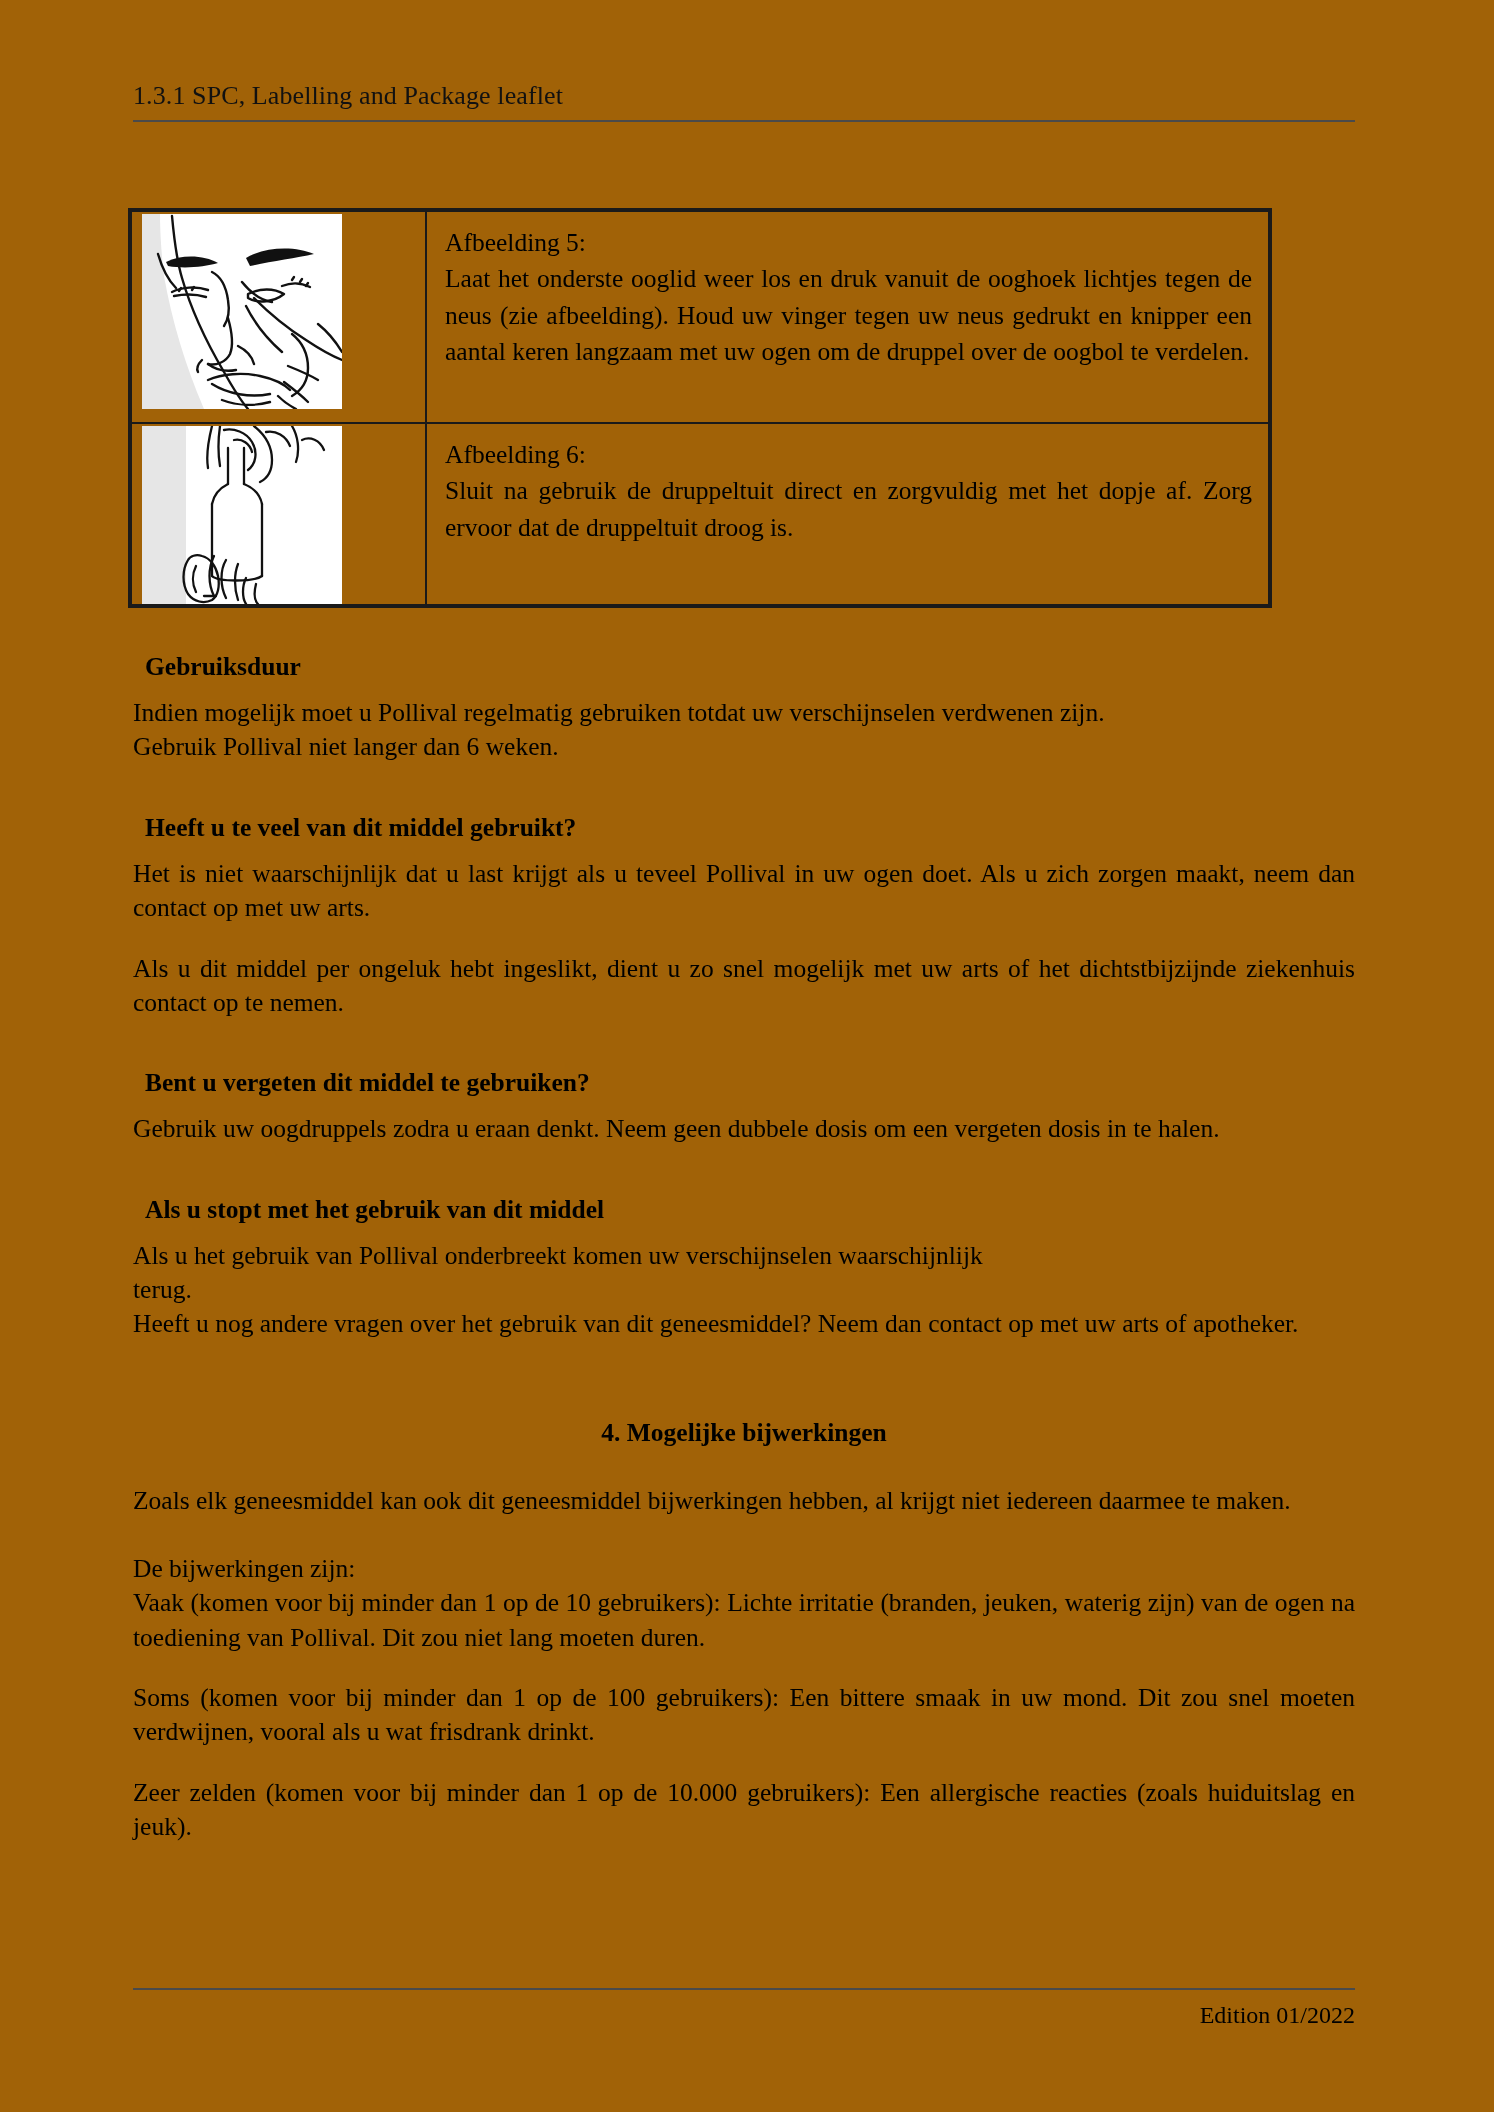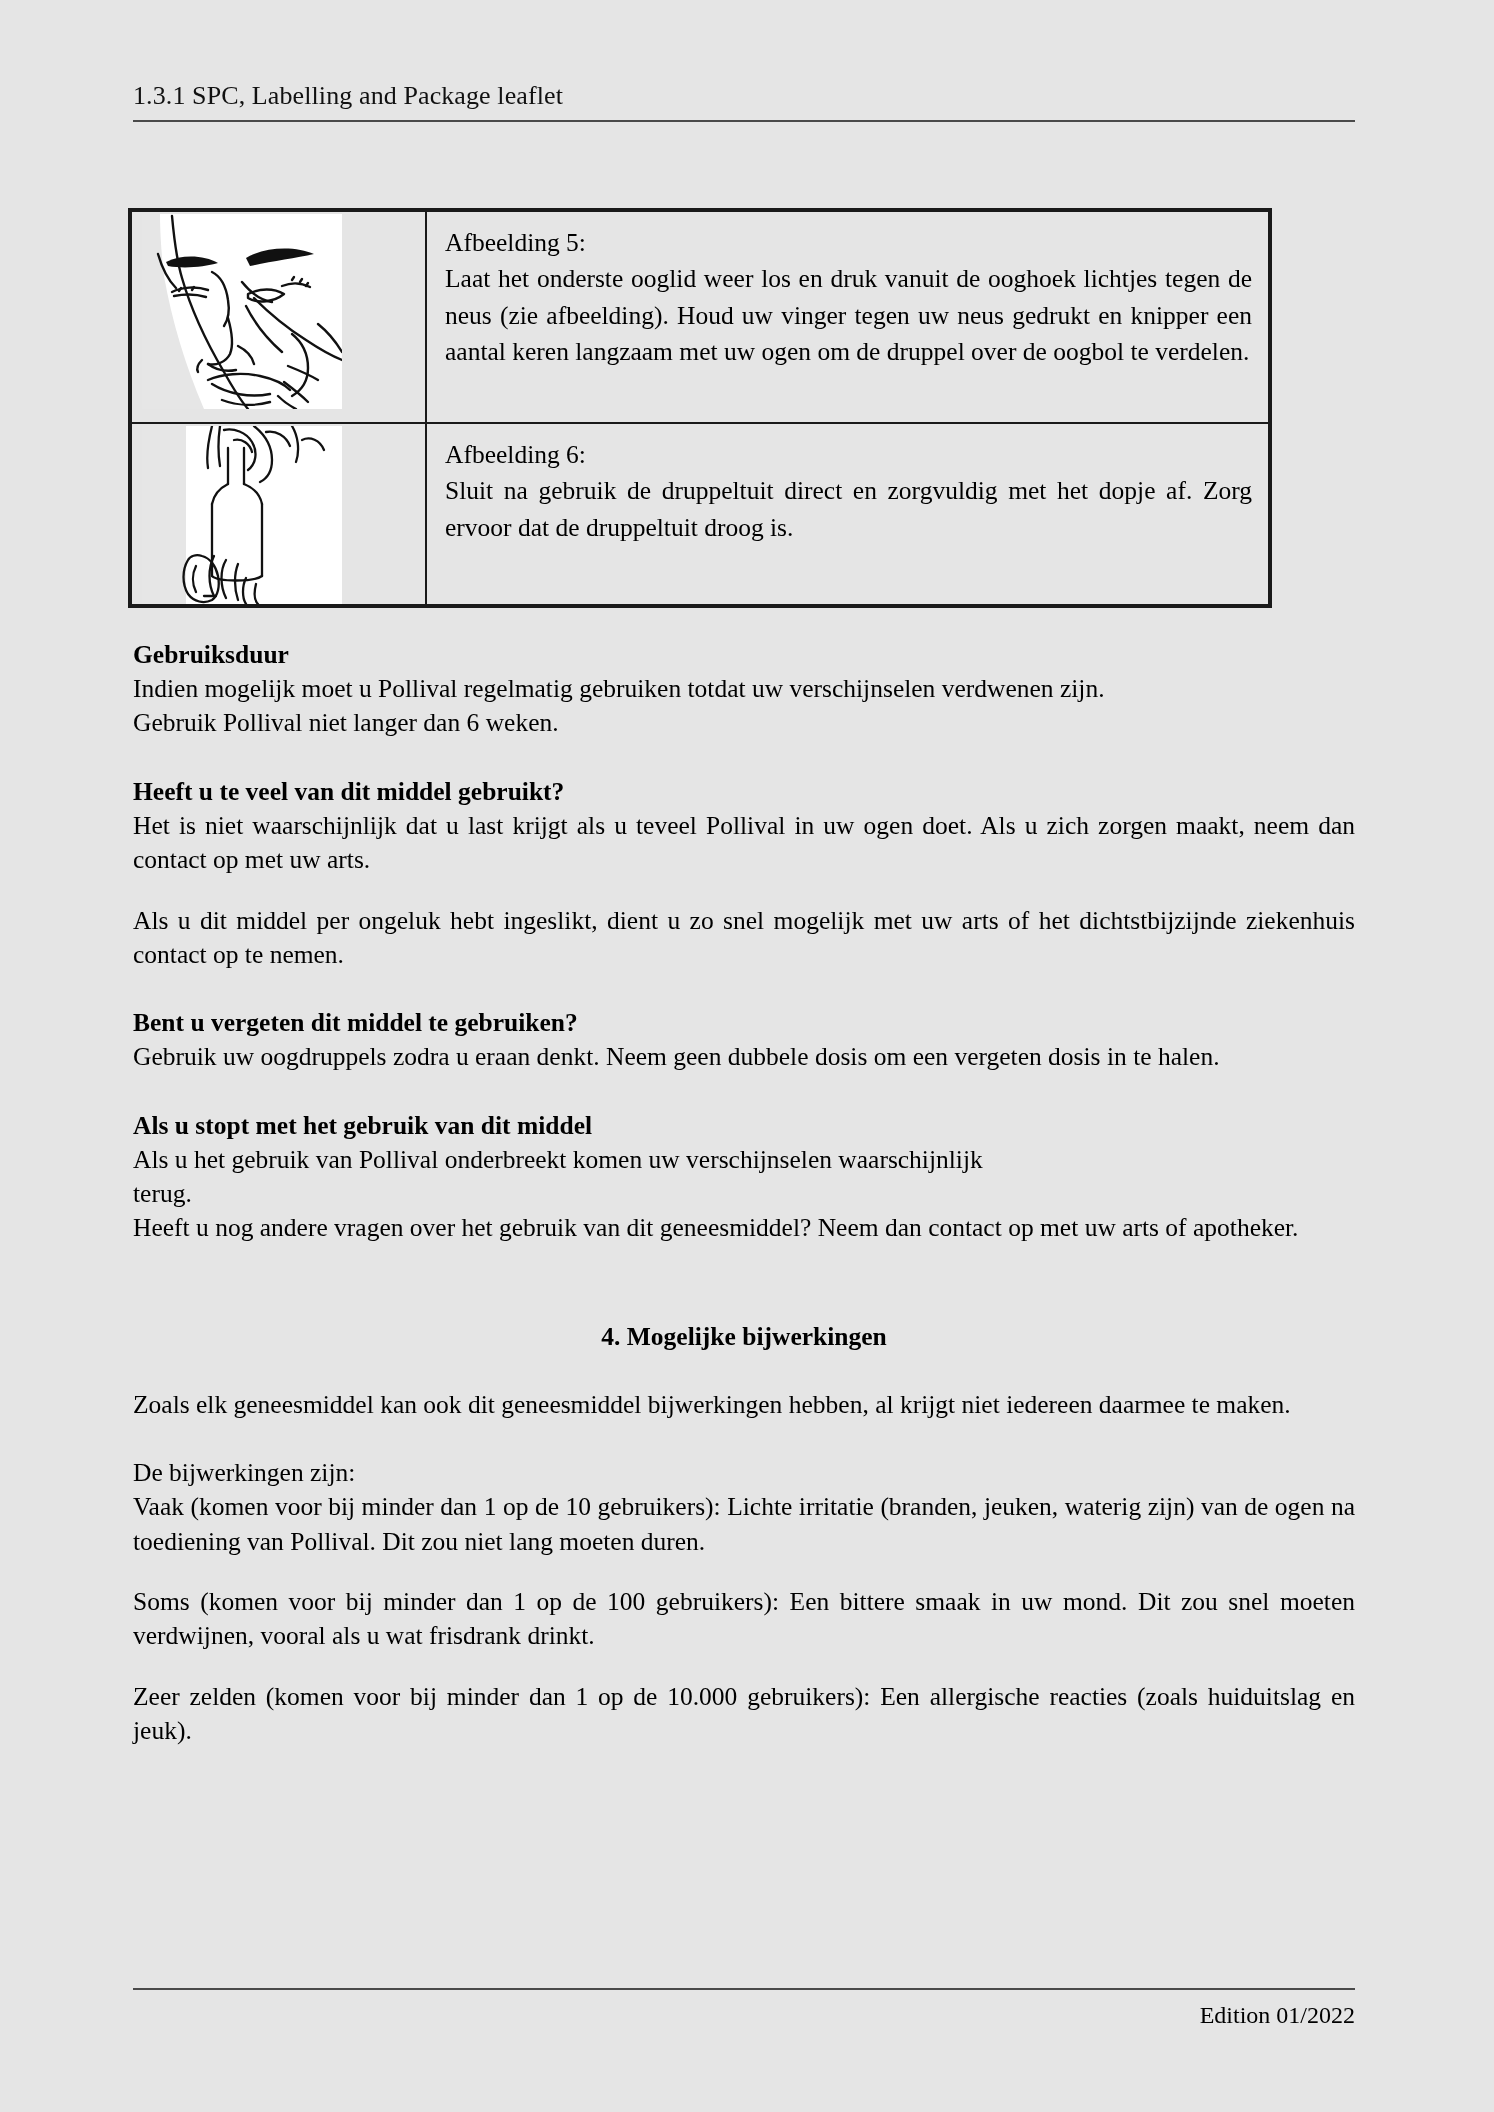--- a/index.html
+++ b/index.html
@@ -9,21 +9,21 @@
     background: #ffffff;
   }
   body {
     font-family: "Liberation Serif", "DejaVu Serif", serif;
     color: #000000;
   }
   .page {
     position: relative;
     width: 1494px;
     height: 2112px;
-    background: #e5e5e5;
+    background: #a16207;
     padding: 0;
     overflow: hidden;
   }
 
   
   .header {
     position: absolute;
     left: 133px;
     top: 80px;
     width: 1222px;
@@ -94,21 +94,21 @@
   .content {
     position: absolute;
     left: 133px;
     top: 638px;
     width: 1222px;
   }
   .h-bold {
     font-size: 25.5px;
     font-weight: bold;
     line-height: 1.34;
-    margin: 0;
+    margin: 12px;
   }
   p.body {
     font-size: 25.5px;
     line-height: 1.345;
     margin: 0;
     text-align: justify;
     text-justify: inter-word;
   }
   p.body.nojust { text-align: left; }
   .gap-sm { height: 26px; }

